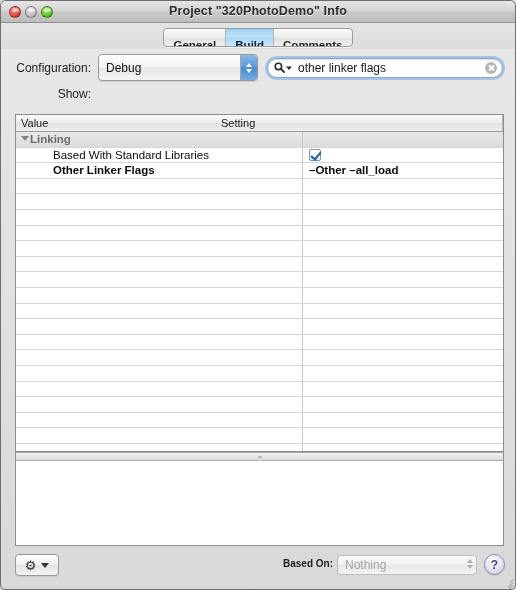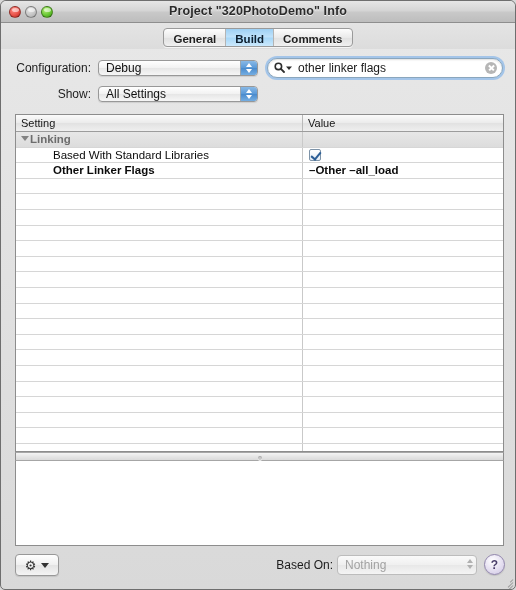--- a/index.html
+++ b/index.html
@@ -78,21 +78,21 @@
   .segmented {
     display: flex;
     height: 19px;
     border: 1px solid #9a9a9a;
     border-radius: 4px;
     overflow: hidden;
     background: linear-gradient(to bottom, #fdfdfd 0%, #eaeaea 50%, #e0e0e0 51%, #f0f0f0 100%);
     box-shadow: 0 1px 0 rgba(255,255,255,0.7);
   }
   .seg {
-    padding: 2px 9px;
+    padding: 8px 9px;
     font-size: 11.5px;
     font-weight: bold;
     color: #1e1e1e;
     line-height: 17px;
     border-right: 1px solid #b4b4b4;
     cursor: default;
     text-shadow: 0 1px 0 rgba(255,255,255,0.6);
   }
   .seg:last-child { border-right: none; }
   .seg.active {
@@ -117,21 +117,21 @@
     width: 85px;
     text-align: right;
     padding-right: 7px;
     font-size: 12px;
     color: #1c1c1c;
     font-weight: normal;
   }
   .popup {
     position: relative;
     width: 160px;
-    height: 16px;
+    height: 27px;
     border: 1px solid #989898;
     border-radius: 4px;
     background: linear-gradient(to bottom, #ffffff 0%, #f2f2f2 48%, #e6e6e6 52%, #f6f6f6 100%);
     box-shadow: 0 1px 1px rgba(0,0,0,0.10);
     display: flex;
     align-items: center;
     padding-left: 7px;
     font-size: 12px;
     color: #111;
   }
@@ -346,22 +346,22 @@
   .gear-glyph { font-size: 13px; color: #333; line-height: 1; }
   .caret-dn {
     width: 0; height: 0;
     border-left: 4px solid transparent;
     border-right: 4px solid transparent;
     border-top: 5px solid #333;
   }
   .basedon-label {
     position: absolute;
     right: 182px; top: 12px;
-    font-size: 12px;
-    font-weight: normal;
+    font-size: 10px;
+    font-weight: bold;
     color: #1c1c1c;
   }
   .basedon-popup {
     position: absolute;
     right: 38px; top: 9px;
     width: 140px; height: 20px;
     border: 1px solid #bcbcbc;
     border-radius: 4px;
     background: linear-gradient(to bottom, #fafafa 0%, #f0f0f0 48%, #e8e8e8 52%, #f4f4f4 100%);
     display: flex;
@@ -451,34 +451,27 @@
               <polygon points="0,1.5 6,1.5 3,5" fill="#2d2d2d"></polygon>
             </svg>
           </span>
           <span class="search-text" title="Search">other linker flags</span>
           <span class="clear-btn"></span>
         </div>
       </div>
     </div>
     <div class="cfg-row">
       <div class="cfg-label">Show:</div>
-      <div class="popup">
-        <span>All Settings</span>
-        <span class="arrows">
-          <span class="tri-up"></span>
-            <span class="tri-dn"></span>
-        </span>
-      </div>
     </div>
   </div>
 
   <div class="table-outer">
     <div class="thead">
+      <div class="th value">Value</div>
       <div class="th setting">Setting</div>
-      <div class="th value">Value</div>
     </div>
     <div class="tbody">
 
       <div class="trow group">
         <div class="cell-setting">
           <span class="disclosure"></span>
           <span>Linking</span>
         </div>
         <div class="cell-value"></div>
       </div>

